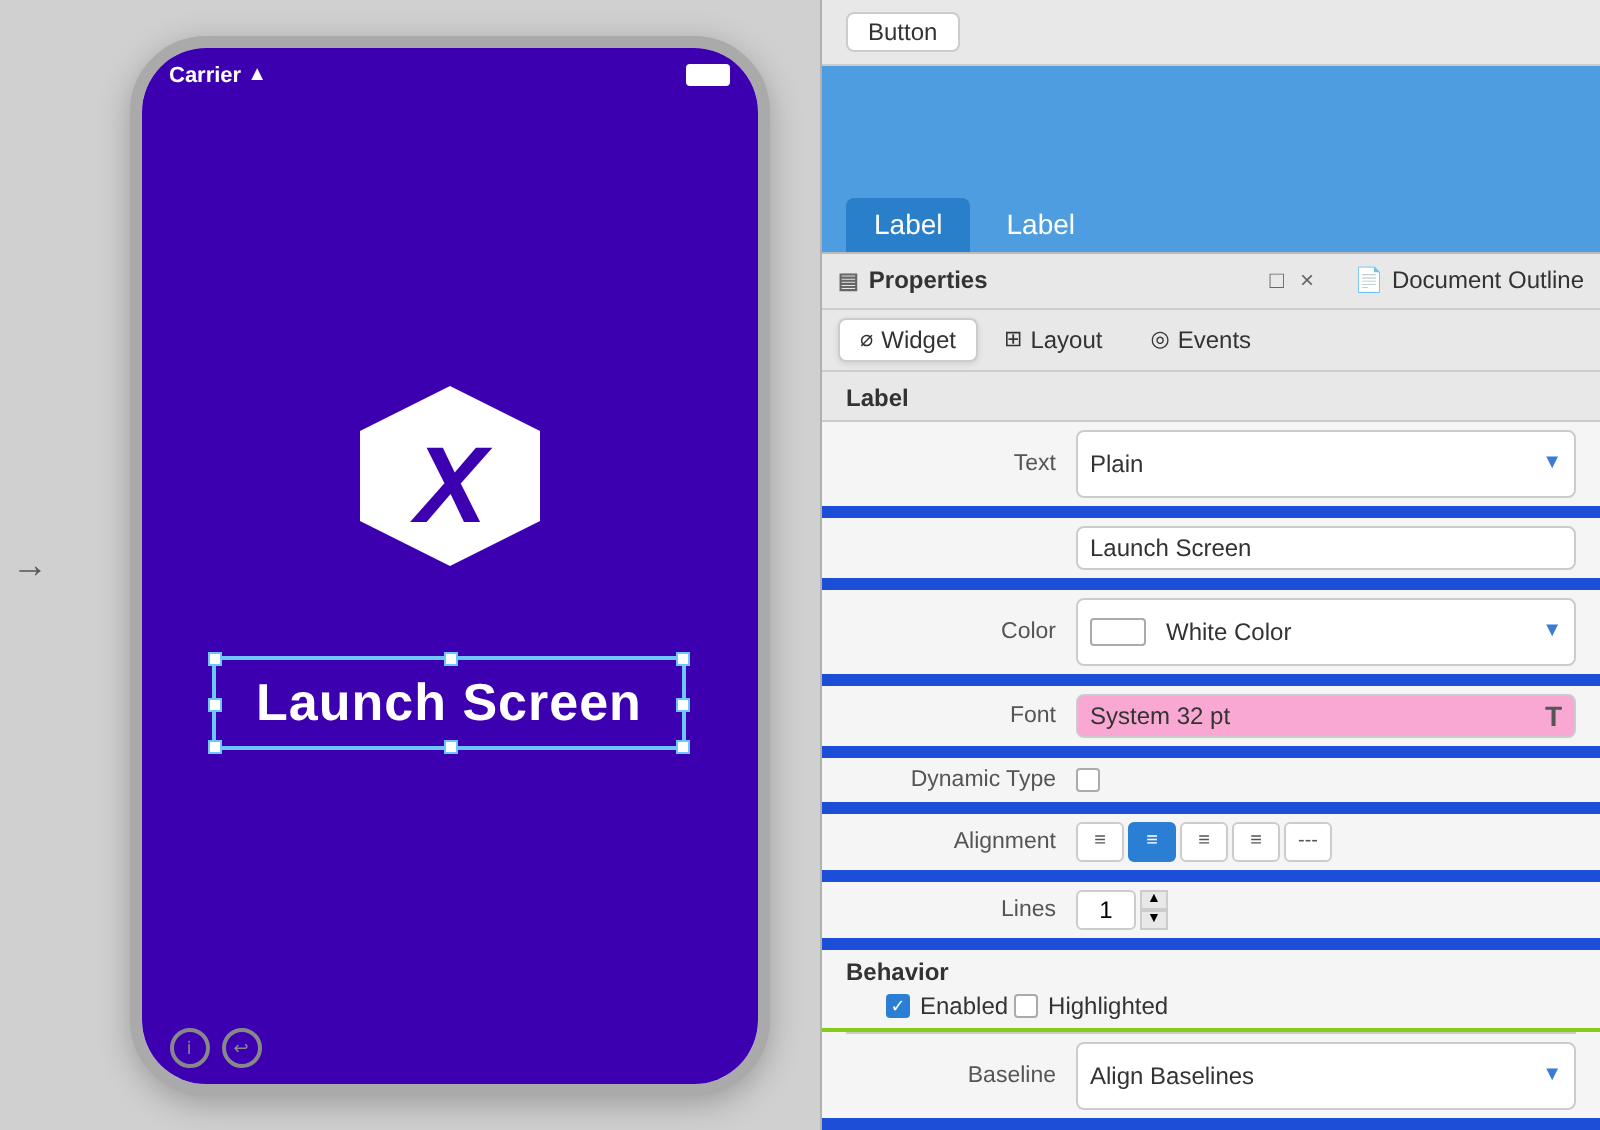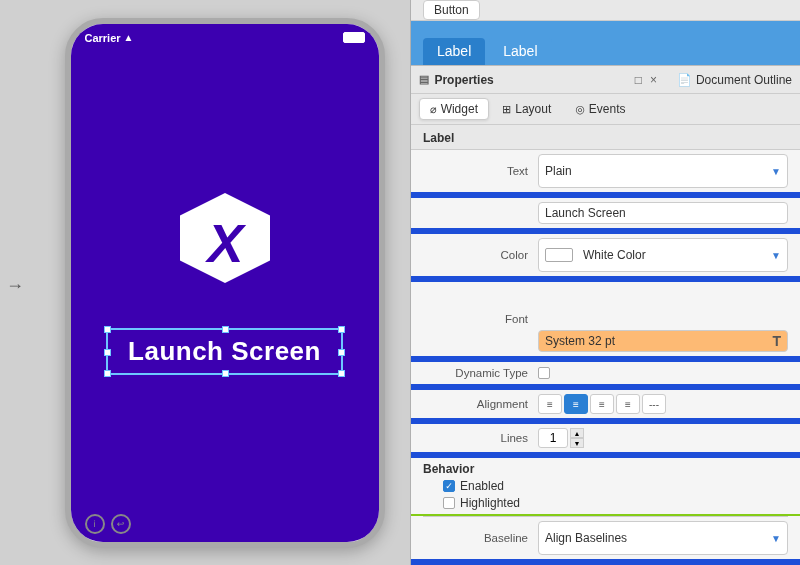--- a/index.html
+++ b/index.html
@@ -399,31 +399,30 @@
       height: 14px;
       background: #fff;
       border: 1px solid #aaa;
       border-radius: 2px;
       margin-right: 5px;
     }
 
     .font-field {
       display: flex;
       align-items: center;
-      background: #fdba74;
+      background: #f9a8d4;
       border: 1px solid #ccc;
       border-radius: 4px;
       padding: 2px 6px;
       font-size: 12px;
       color: #333;
       flex: 1;
       justify-content: space-between;
       height: 22px;
       cursor: pointer;
-      margin-top: 44px;
     }
 
     .font-T {
       font-size: 14px;
       font-weight: bold;
       color: #555;
     }
 
     .checkbox-row {
       display: flex;
@@ -521,21 +520,21 @@
 
     .behavior-title {
       font-size: 12px;
       font-weight: 700;
       color: #333;
       margin-bottom: 3px;
     }
 
     .behavior-checkboxes {
       display: flex;
-      flex-direction: column;
+      flex-direction: row;
       gap: 3px;
       padding-left: 20px;
     }
 
     .sep-line {
       height: 1px;
       background: #ccc;
       margin: 0 12px;
     }
   </style>

